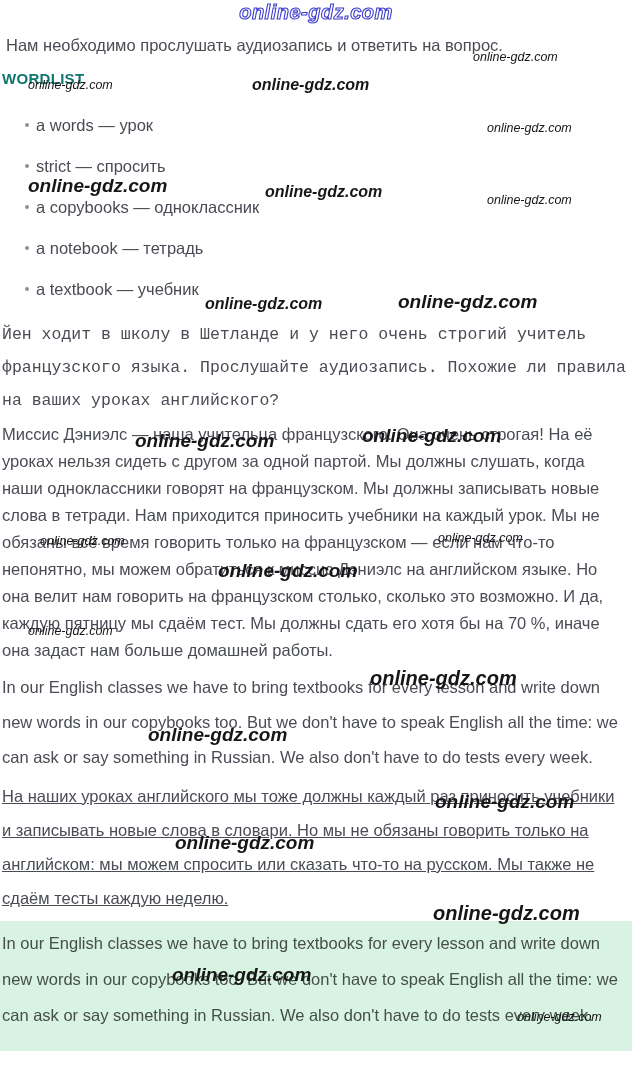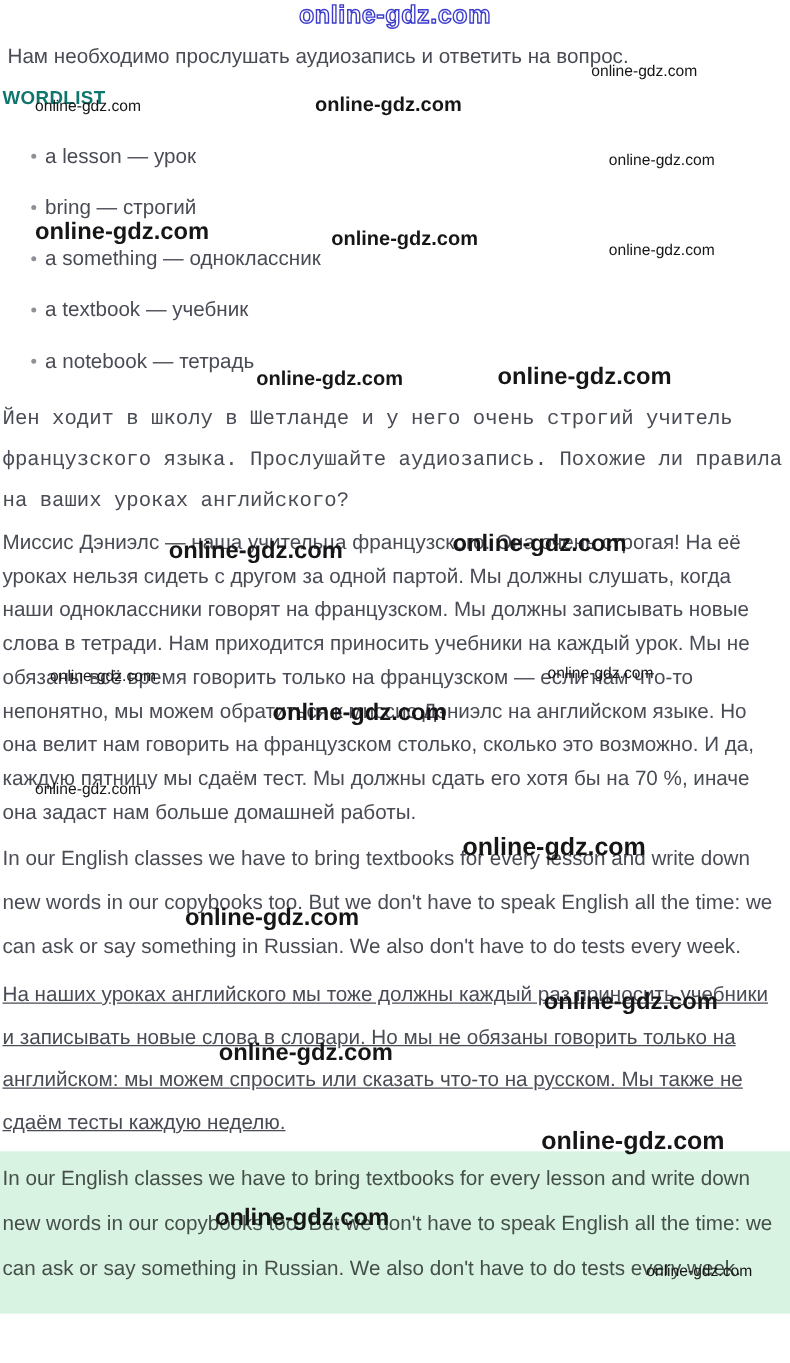--- a/index.html
+++ b/index.html
@@ -16,20 +16,21 @@
     background: #ffffff;
   }
   
   .wm {
     position: absolute;
     color: #161616;
     white-space: nowrap;
     z-index: 5;
     line-height: 1;
     pointer-events: none;
+    font-style: italic;
   }
   .wm-sm { font-size: 12.5px; font-weight: 400; }
   .wm-md { font-size: 16px;   font-weight: 600; }
   .wm-lg { font-size: 19px;   font-weight: 600; }
   .wm-xl { font-size: 20px;   font-weight: 700; }
   .wm-blue {
     font-size: 20px;
     font-weight: 700;
     left: 50%;
     transform: translateX(-50%);
@@ -122,25 +123,25 @@
   <div class="wm wm-lg" style="left:172px; top:965px;">online-gdz.com</div>
   <div class="wm wm-sm" style="left:517px; top:1011px;">online-gdz.com</div>
 
   <div class="content">
 
     <p class="intro">Нам необходимо прослушать аудиозапись и ответить на вопрос.</p>
 
     <h3 class="wordlist-title">WORDLIST</h3>
 
     <ul class="wordlist">
-      <li><span class="bullet-dot"></span><span>a lesson — урок</span></li>
-      <li><span class="bullet-dot"></span><span>bring — строгий</span></li>
-      <li><span class="bullet-dot"></span><span>a something — одноклассник</span></li>
+      <li><span class="bullet-dot"></span><span>a words — урок</span></li>
+      <li><span class="bullet-dot"></span><span>strict — спросить</span></li>
+      <li><span class="bullet-dot"></span><span>a copybooks — одноклассник</span></li>
+      <li><span class="bullet-dot"></span><span>a notebook — тетрадь</span></li>
       <li><span class="bullet-dot"></span><span>a textbook — учебник</span></li>
-      <li><span class="bullet-dot"></span><span>a notebook — тетрадь</span></li>
     </ul>
 
     <p class="para p-task">Йен ходит в школу в Шетланде и у него очень строгий учитель французского языка. Прослушайте аудиозапись. Похожие ли правила на ваших уроках английского?</p>
     <p class="para p-listen">Миссис Дэниэлс — наша учительца французского. Она очень строгая! На её уроках нельзя сидеть с другом за одной партой. Мы должны слушать, когда наши одноклассники говорят на французском. Мы должны записывать новые слова в тетради. Нам приходится приносить учебники на каждый урок. Мы не обязаны всё время говорить только на французском — если нам что-то непонятно, мы можем обратиться к миссис Дэниэлс на английском языке. Но она велит нам говорить на французском столько, сколько это возможно. И да, каждую пятницу мы сдаём тест. Мы должны сдать его хотя бы на 70 %, иначе она задаст нам больше домашней работы.</p>
     <p class="para p-en">In our English classes we have to bring textbooks for every lesson and write down new words in our copybooks too. But we don't have to speak English all the time: we can ask or say something in Russian. We also don't have to do tests every week.</p>
     <p class="para p-ru">На наших уроках английского мы тоже должны каждый раз приносить учебники и записывать новые слова в словари. Но мы не обязаны говорить только на английском: мы можем спросить или сказать что-то на русском. Мы также не сдаём тесты каждую неделю.</p>
 
     <div class="highlight">
       <p class="para">In our English classes we have to bring textbooks for every lesson and write down new words in our copybooks too. But we don't have to speak English all the time: we can ask or say something in Russian. We also don't have to do tests every week.</p>
     </div>

